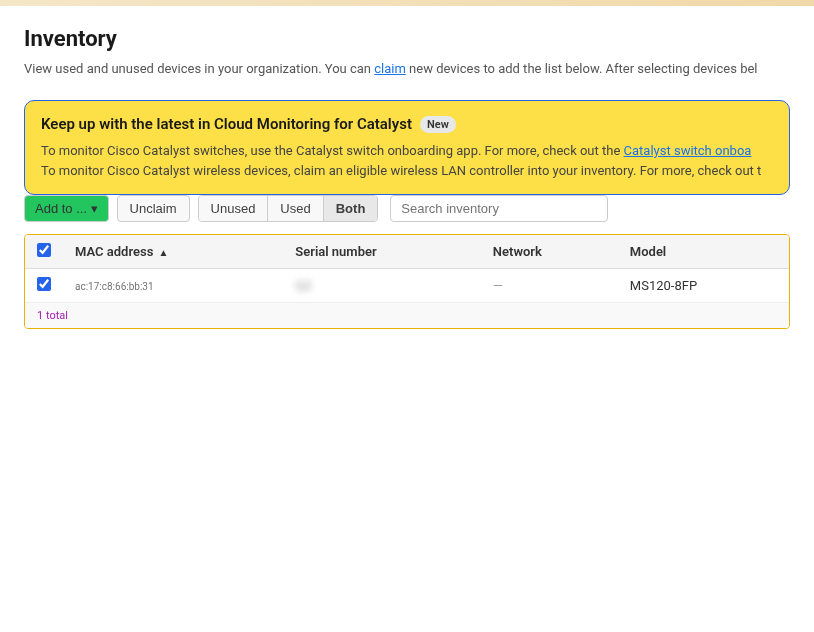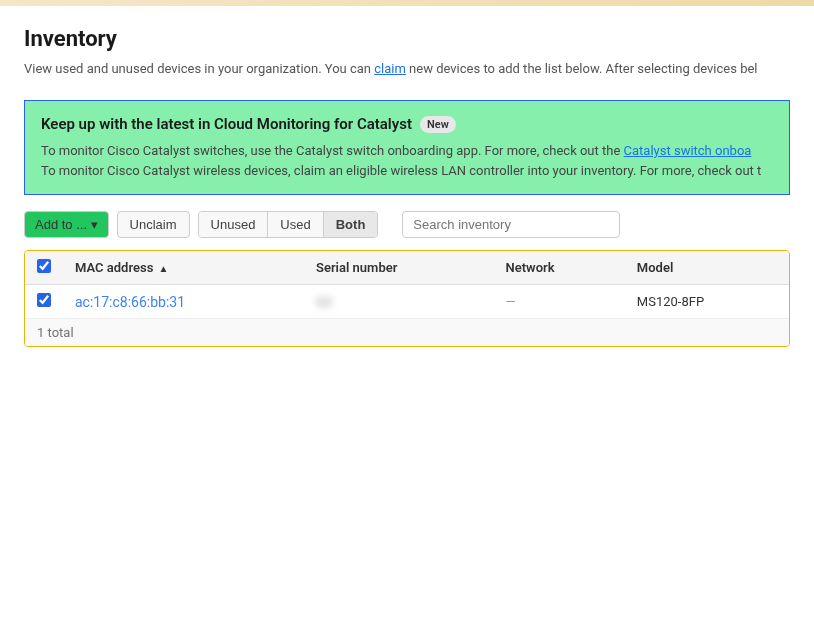--- a/index.html
+++ b/index.html
@@ -30,24 +30,23 @@
       margin-bottom: 24px;
       white-space: nowrap;
       overflow: hidden;
     }
     .description a {
       color: #1a73e8;
       text-decoration: underline;
     }
     .banner {
       border: 1.5px solid #2563eb;
-      border-radius: 0;
+      border-radius: 10px;
       padding: 14px 16px;
-      margin-bottom: 16px;
-      background: #86efac;
+      background: #fde047;
       overflow: hidden;
     }
     .banner-title {
       font-size: 15px;
       font-weight: 600;
       color: #1a1a1a;
       display: flex;
       align-items: center;
       gap: 8px;
       margin-bottom: 8px;
@@ -88,21 +87,21 @@
       color: #333;
       font-size: 13px;
       cursor: pointer;
       margin-right: 8px;
     }
     .filter-group {
       display: flex;
       border: 1px solid #ccc;
       border-radius: 4px;
       overflow: hidden;
-      margin-right: 24px;
+      margin-right: 12px;
     }
     .filter-btn {
       padding: 5px 12px;
       border: none;
       border-right: 1px solid #ccc;
       background: #f8f8f8;
       color: #404040;
       font-size: 13px;
       cursor: pointer;
     }
@@ -157,34 +156,34 @@
     .checkbox-cell {
       width: 36px;
     }
     input[type="checkbox"] {
       width: 14px;
       height: 14px;
       accent-color: #2563eb;
       cursor: pointer;
     }
     .mac-link {
-      color: #3b82f6;
+      color: #737373;
       text-decoration: none;
-      font-size: 14px;
+      font-size: 10px;
     }
     .serial-blur {
       color: #999;
       filter: blur(3px);
       user-select: none;
     }
     .dash { color: #999; }
     .footer-row td {
       background: #f9f9f9;
-      color: #737373;
-      font-size: 13px;
+      color: #a21caf;
+      font-size: 11px;
       padding: 6px 12px;
     }
     .sort-arrow {
       font-size: 10px;
       margin-left: 2px;
     }
   </style>
 </head>
 <body>
 

